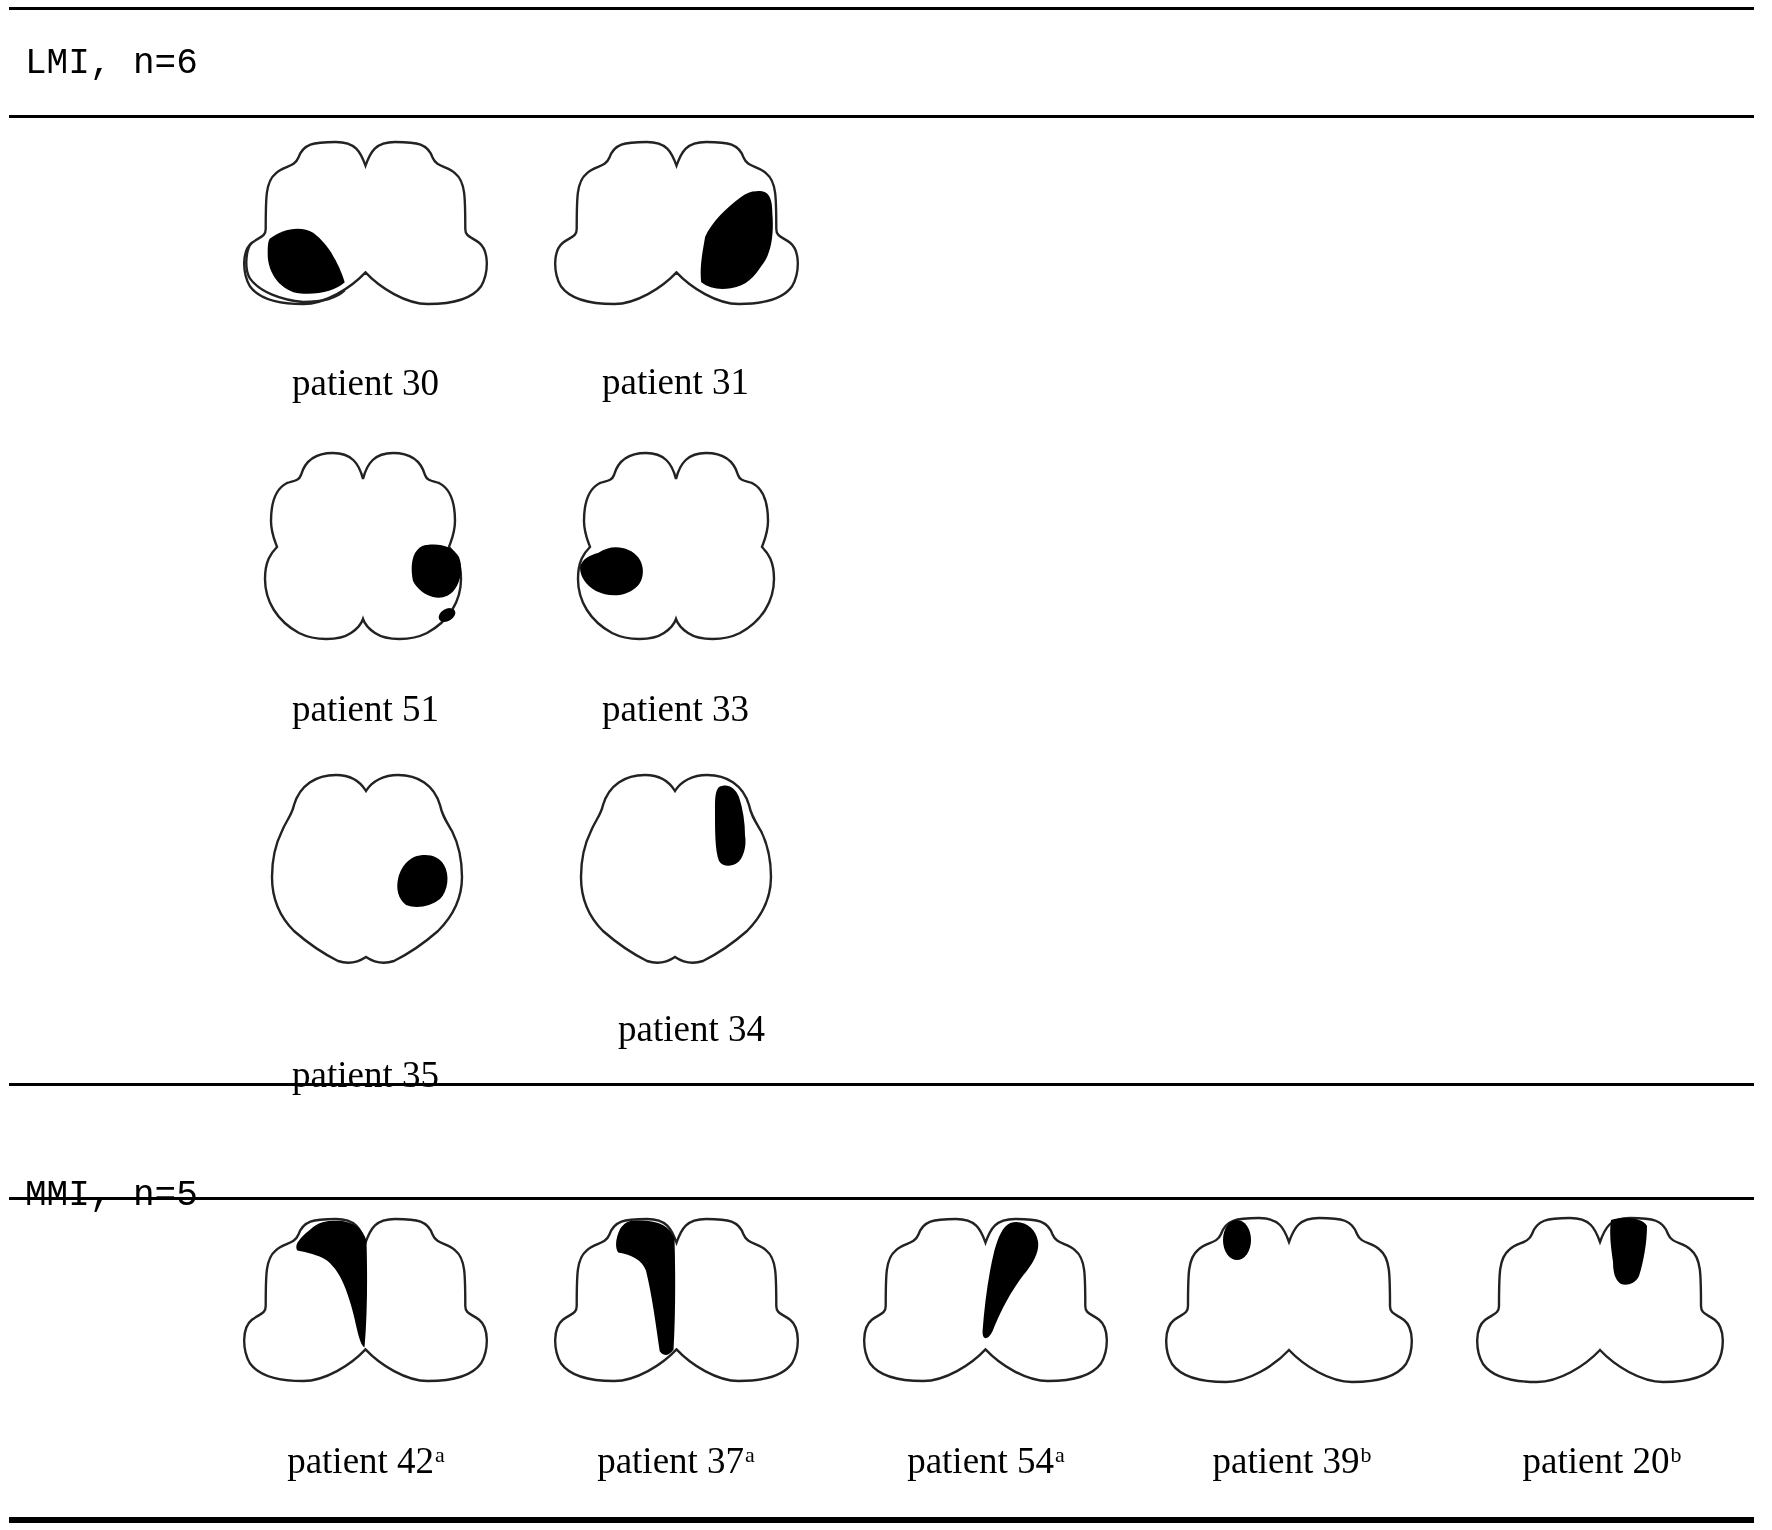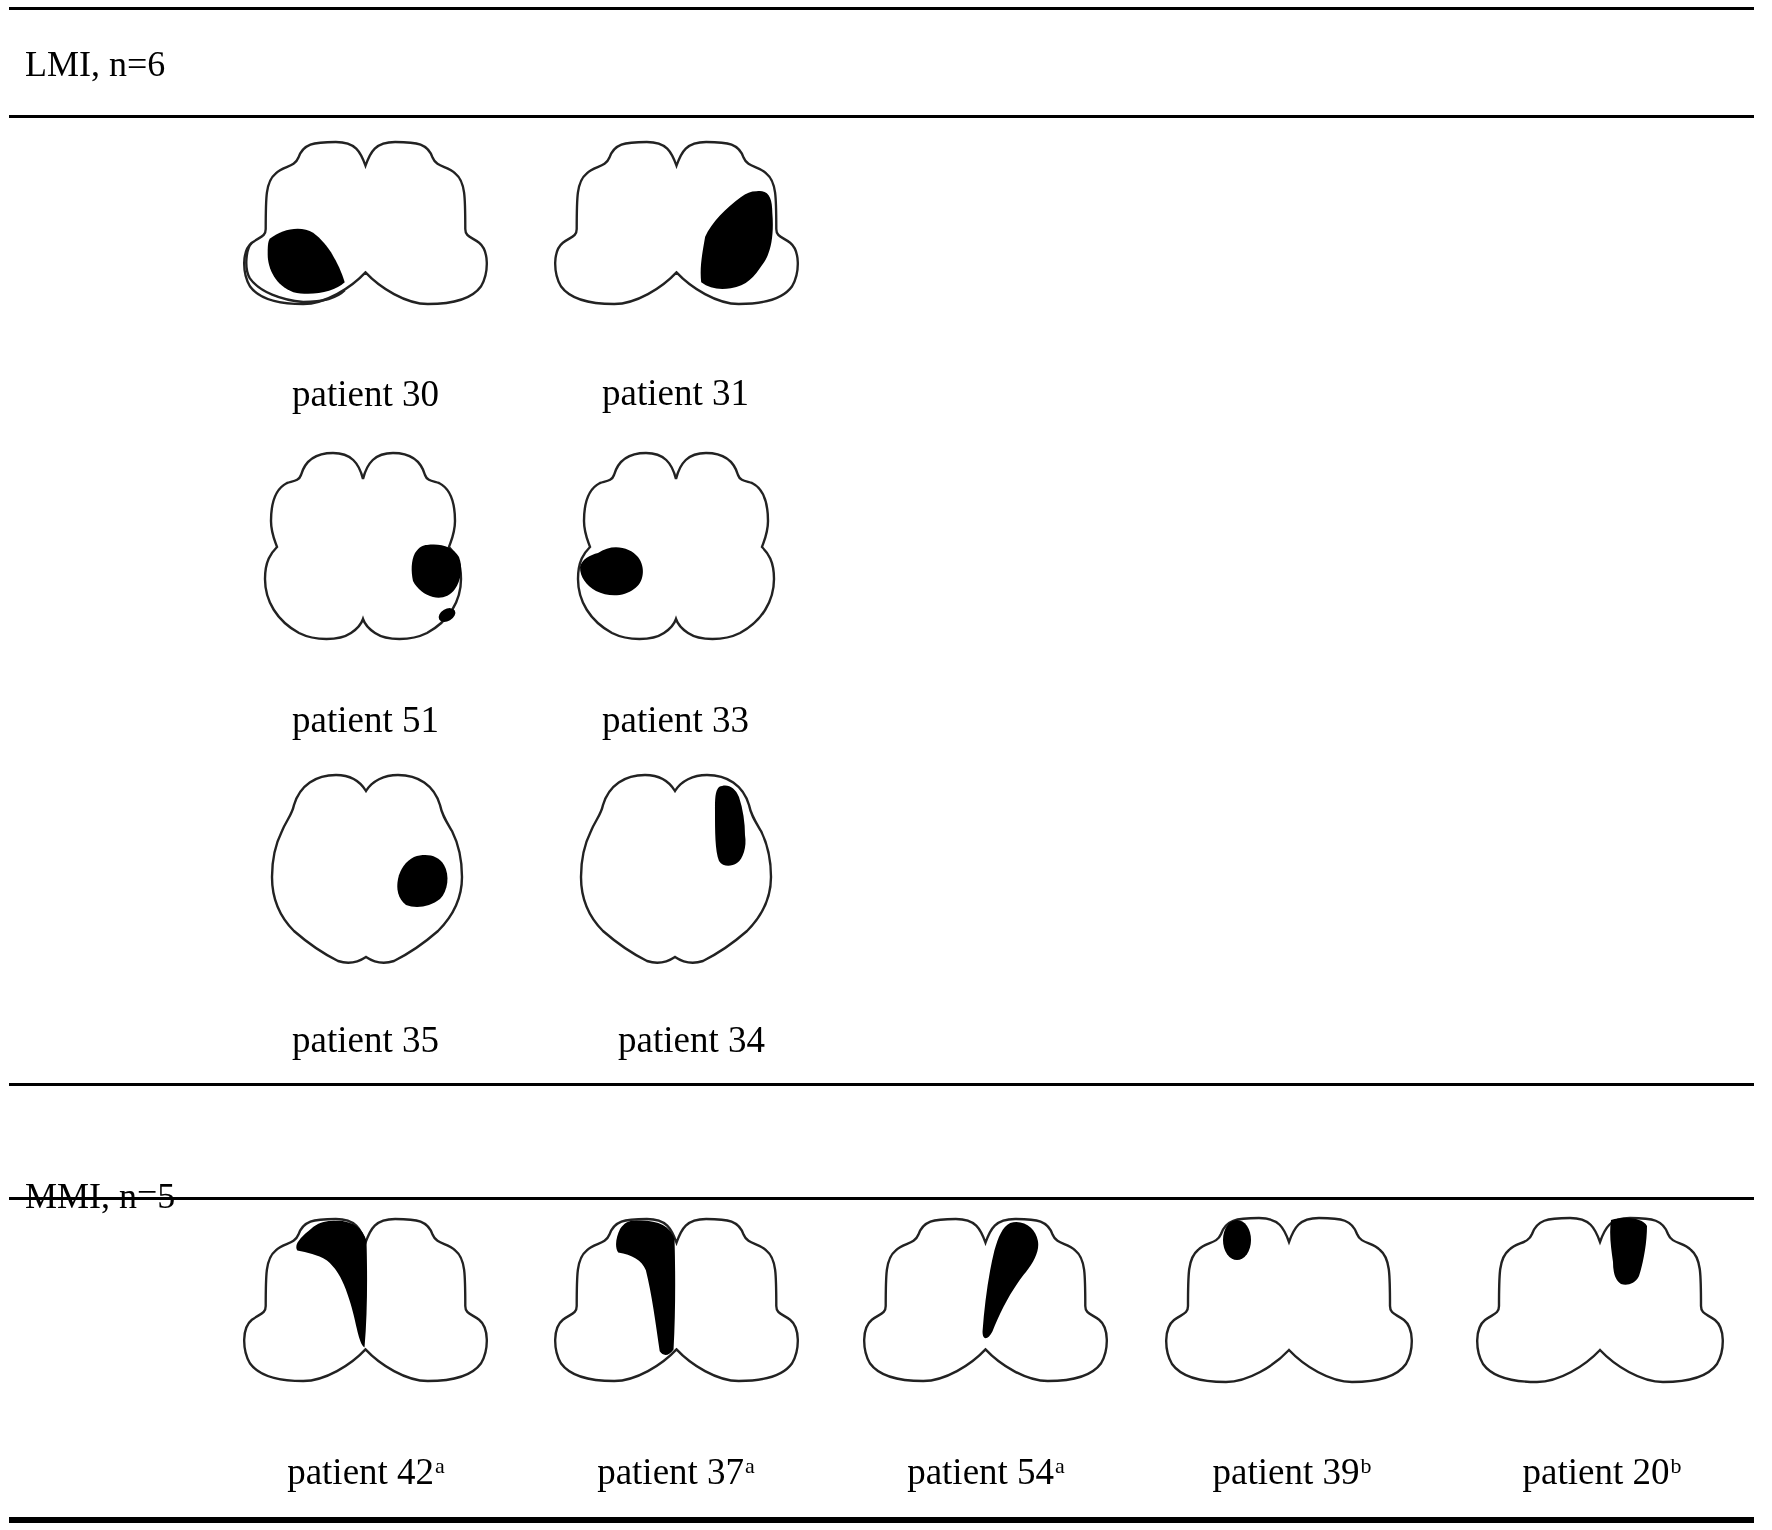--- a/index.html
+++ b/index.html
@@ -1,25 +1,25 @@
 <!DOCTYPE html>
 <html><head>
 <meta charset="utf-8">
 <style>
   html, body { margin: 0; padding: 0; background: #ffffff; }
   body { width: 1772px; height: 1530px; position: relative; overflow: hidden;
          font-family: "Liberation Serif", "DejaVu Serif", serif; color: #000; }
   .rule { position: absolute; left: 9px; width: 1745px; background: #000; }
   .rule.thin { height: 3px; }
   .rule.thick { height: 6px; }
-  .group-label { position: absolute; left: 25px; font-size: 36px; line-height: 40px; white-space: nowrap; }
+  .group-label { position: absolute; left: 25px; font-size: 36px; line-height: 40px; white-space: nowrap; font-family: Liberation Mono, monospace; }
   .cell { position: absolute; }
   .cell svg { position: absolute; overflow: visible; }
   .caption { position: absolute; font-size: 37px; line-height: 42px; white-space: nowrap;
-             transform: translateX(-50%); margin-top: 11px; }
+             transform: translateX(-50%); }
   .caption sup { font-size: 22px; vertical-align: top; position: relative; top: -6px; margin-left: 1px; }
 </style>
 </head>
 <body>
 
 <div class="rule thin" style="top:7px"></div>
 <div class="group-label" style="top:44px">LMI, n=6</div>
 <div class="rule thin" style="top:115px"></div>
 
 <div class="rule thin" style="top:1083px"></div>
@@ -59,21 +59,21 @@
     <path d="M30,104 C44,94 62,98 70,108 C78,118 76,134 66,140 C56,148 40,148 28,142 C18,136 12,128 12,118 C14,110 22,106 30,104 Z" fill="#000"></path>
   </svg>
   <div class="caption" style="left:676px;top:688px"><span>patient 33</span><sup></sup></div>
 </div>
 
 <div class="cell">
   <svg style="left:266px;top:771px" width="202" height="194" viewBox="0 0 202 194">
     <path d="M100,20 C94,10 84,4 70,4 C50,4 34,14 28,34 C26,44 20,50 16,60 C8,76 6,92 6,106 C6,128 14,146 28,160 C44,174 56,182 72,190 C84,194 94,190 100,186 C106,190 116,194 128,190 C144,182 156,174 172,160 C186,146 196,128 196,106 C196,92 194,76 186,60 C180,50 176,44 174,34 C168,14 152,4 132,4 C118,4 106,10 100,20 Z" fill="#fff" stroke="#222" stroke-width="2.4"></path>
     <path d="M148,86 C160,82 172,84 178,94 C184,104 182,120 174,128 C164,136 150,138 140,134 C132,128 130,118 132,108 C134,98 140,90 148,86 Z" fill="#000"></path>
   </svg>
-  <div class="caption" style="left:366px;top:1008px"><span>patient 35</span><sup></sup></div>
+  <div class="caption" style="left:366px;top:1054px"><span>patient 35</span><sup></sup></div>
 </div>
 
 <div class="cell">
   <svg style="left:575px;top:771px" width="202" height="194" viewBox="0 0 202 194">
     <path d="M100,20 C94,10 84,4 70,4 C50,4 34,14 28,34 C26,44 20,50 16,60 C8,76 6,92 6,106 C6,128 14,146 28,160 C44,174 56,182 72,190 C84,194 94,190 100,186 C106,190 116,194 128,190 C144,182 156,174 172,160 C186,146 196,128 196,106 C196,92 194,76 186,60 C180,50 176,44 174,34 C168,14 152,4 132,4 C118,4 106,10 100,20 Z" fill="#fff" stroke="#222" stroke-width="2.4"></path>
     <path d="M144,16 C152,12 160,16 164,26 C168,38 170,52 170,64 C172,76 168,88 162,92 C156,96 148,96 144,90 C140,80 140,60 140,40 C140,28 140,20 144,16 Z" fill="#000"></path>
   </svg>
   <div class="caption" style="left:692px;top:1008px"><span>patient 34</span><sup></sup></div>
 </div>
 

